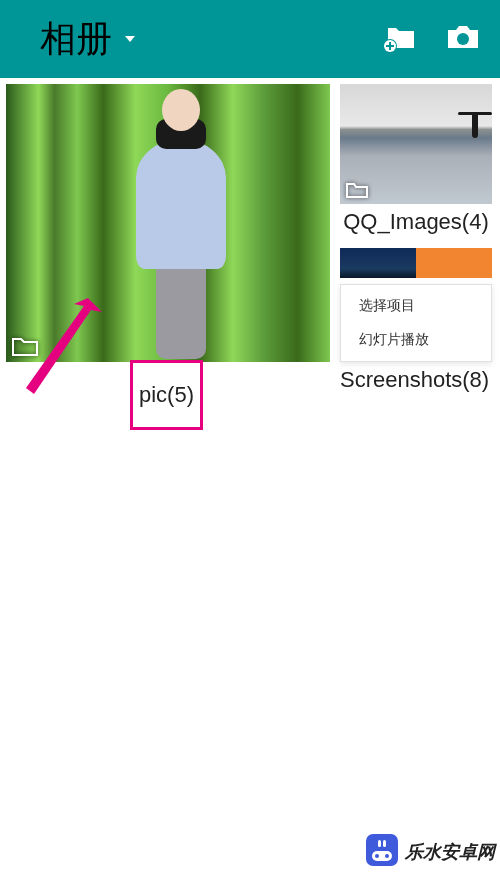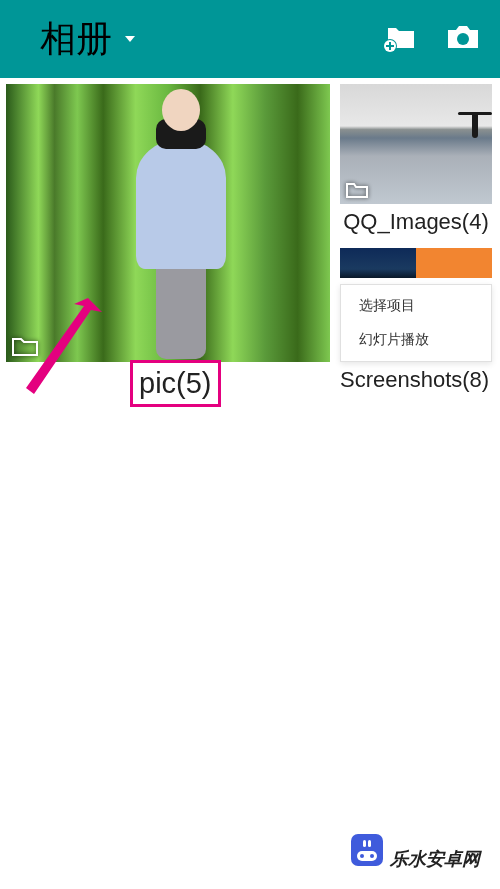--- a/index.html
+++ b/index.html
@@ -25,31 +25,31 @@
   .thumb-tiny + .thumb-tiny { background: #f28530; }
 
   
   .folder-corner { position: absolute; left: 6px; bottom: 6px; }
   .folder-corner svg { display: block; filter: drop-shadow(0 0 2px rgba(0,0,0,.7)); }
 
   
   .album-label { font-size: 22px; color: #222; text-align: center; padding: 5px 0; }
 
   
-  .highlight-box { display: inline-block; border: 3px solid #e4007f; padding: 4px 6px; font-size: 29px; color: #222; position: absolute; left: 130px; top: 360px; }
+  .highlight-box { display: inline-block; border: 3px solid #e4007f; padding: 19px 6px; font-size: 22px; color: #222; position: absolute; left: 130px; top: 360px; }
 
   
   .arrow-annot { position: absolute; left: 8px; top: 290px; pointer-events: none; }
 
   
   .context-menu { position: absolute; background: #fff; border: 1px solid #e0e0e0; box-shadow: 0 2px 6px rgba(0,0,0,.1); padding: 4px 0; z-index: 10; }
   .context-menu-item { padding: 8px 18px; font-size: 14px; color: #333; white-space: nowrap; cursor: pointer; position: relative; }
 
   
-  .watermark { position: absolute; right: 20px; bottom: 18px; display: flex; align-items: flex-end; gap: 6px; }
+  .watermark { position: absolute; right: 5px; bottom: 18px; display: flex; align-items: center; gap: 6px; }
   .wm-text { font-size: 18px; font-style: italic; font-weight: bold; color: #222; text-shadow: 0 0 1px #fff; }
 
   
   .thumb.photo-pic {
     background: linear-gradient(90deg, #2a5a1a 0%, #8fd858 10%, #4a7a2a 15%, #7ec850 22%, #3a6a1a 30%, #8fd858 40%, #6ab840 50%, #3a6a1a 60%, #8fd858 70%, #5a9a3a 80%, #3a6a1a 90%, #7ec850 100%);
     position: relative;
   }
   .person-overlay { position: absolute; left: 115px; top: 5px; width: 120px; height: 270px; }
   .person-head { width: 38px; height: 42px; border-radius: 50%; background: #f0d5c0; position: absolute; left: 41px; top: 0; }
   .person-scarf { width: 50px; height: 30px; background: #1a1a1a; border-radius: 10px; position: absolute; left: 35px; top: 30px; }

